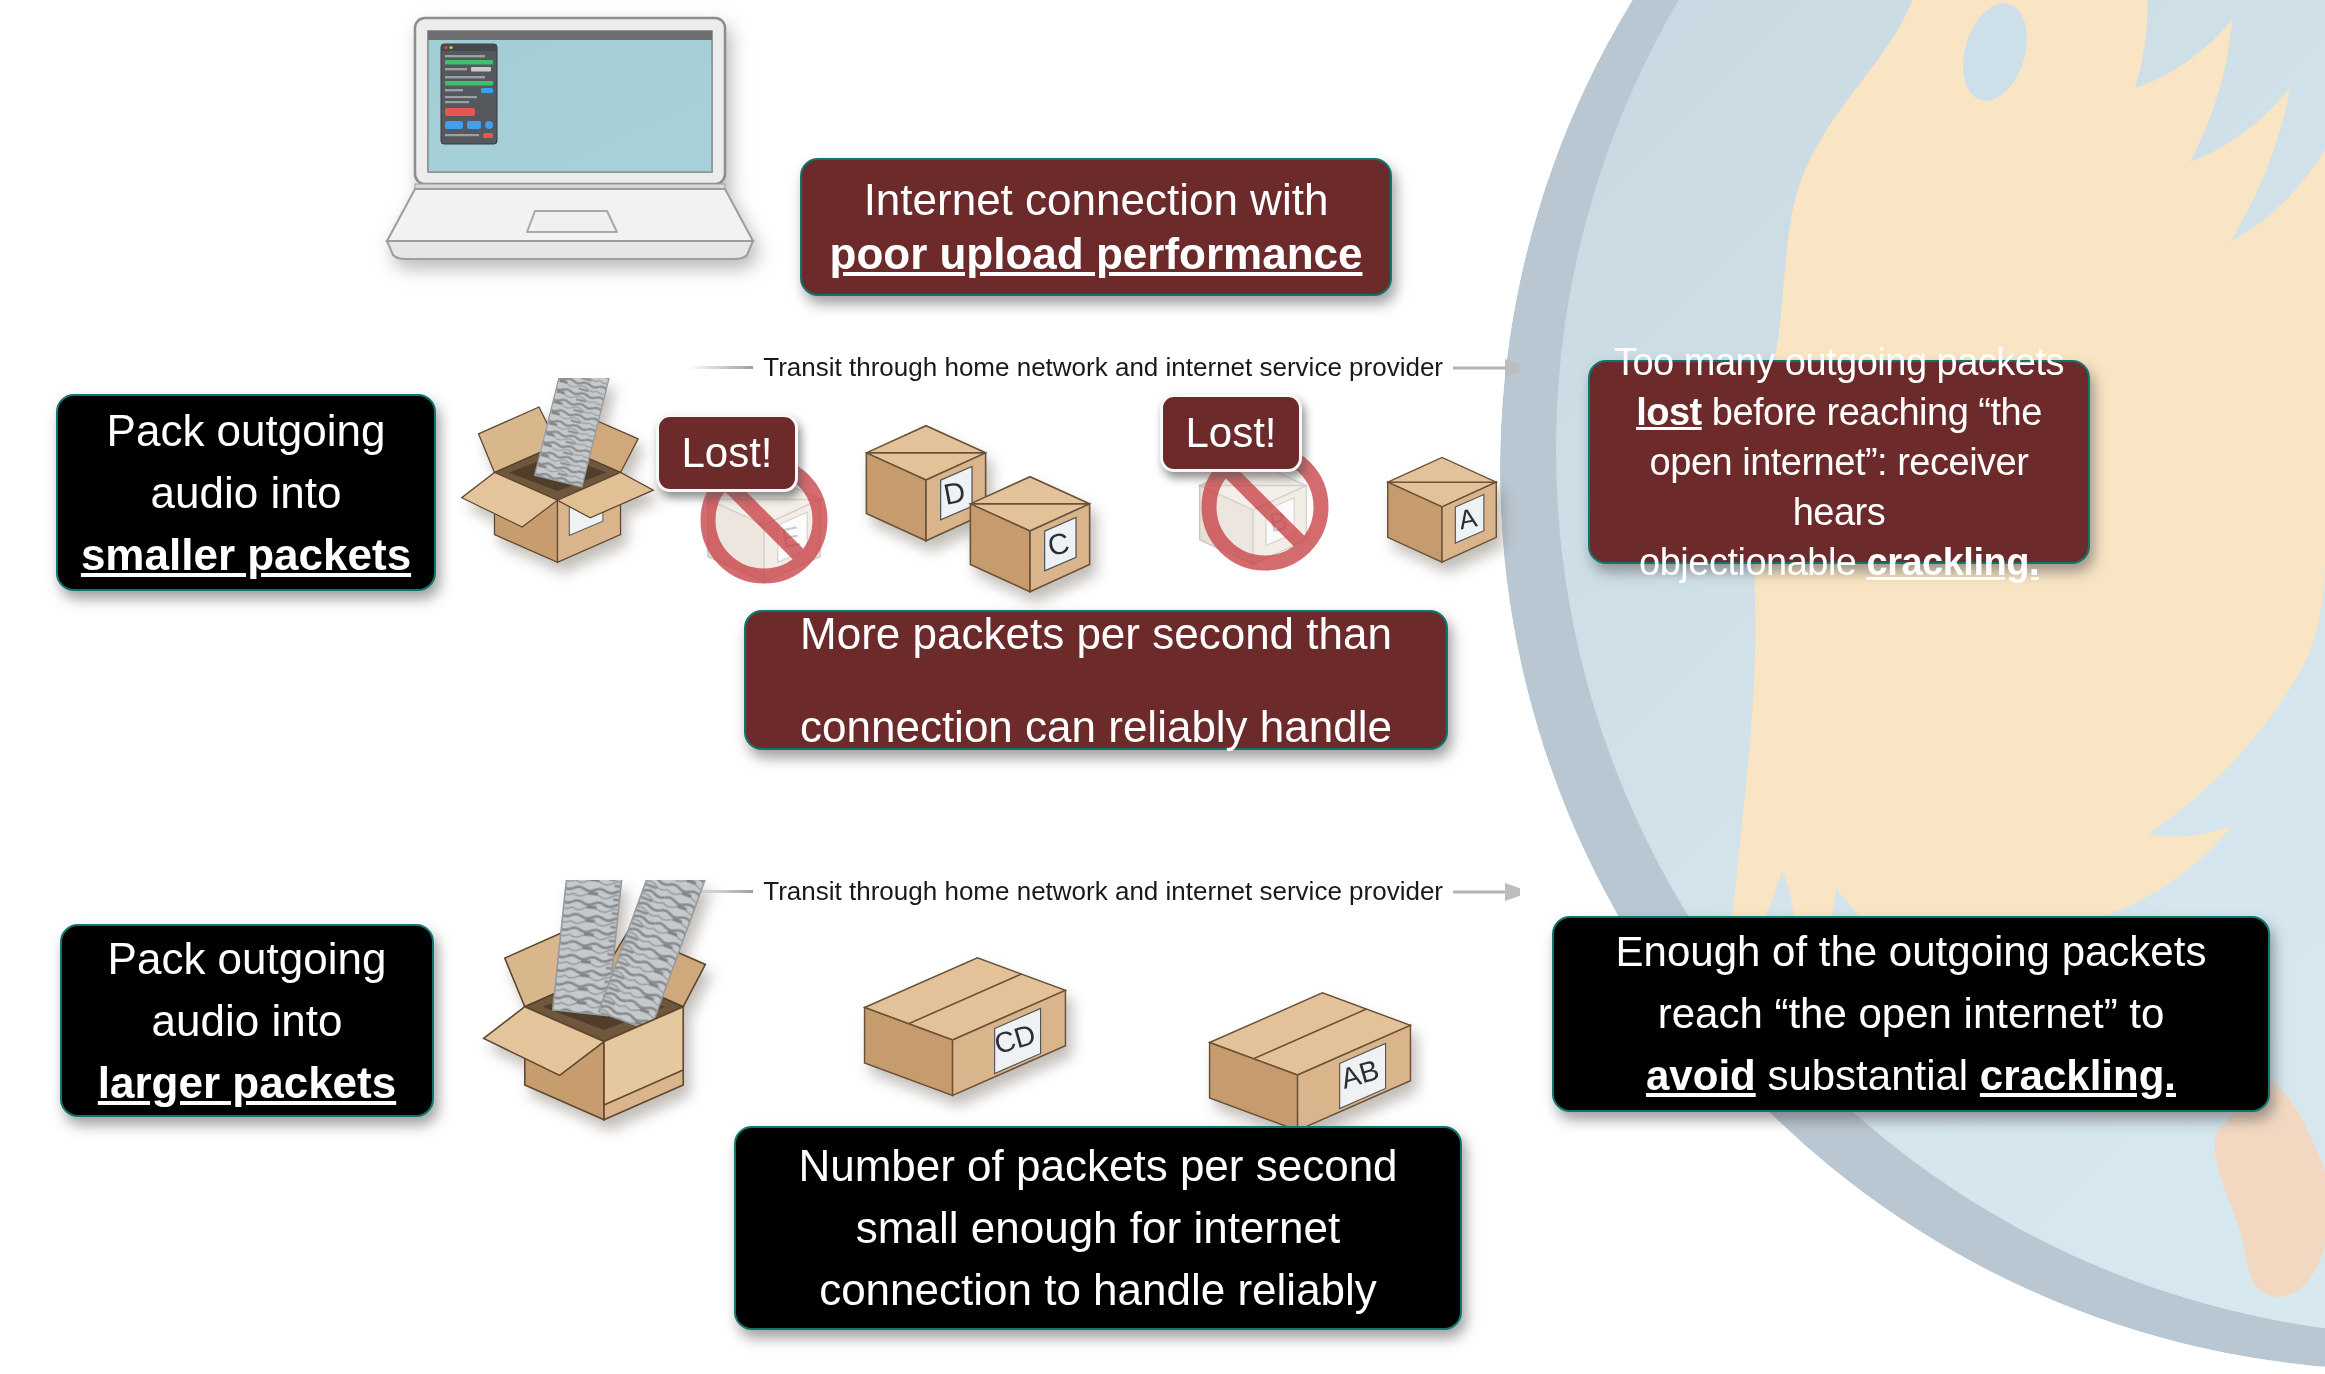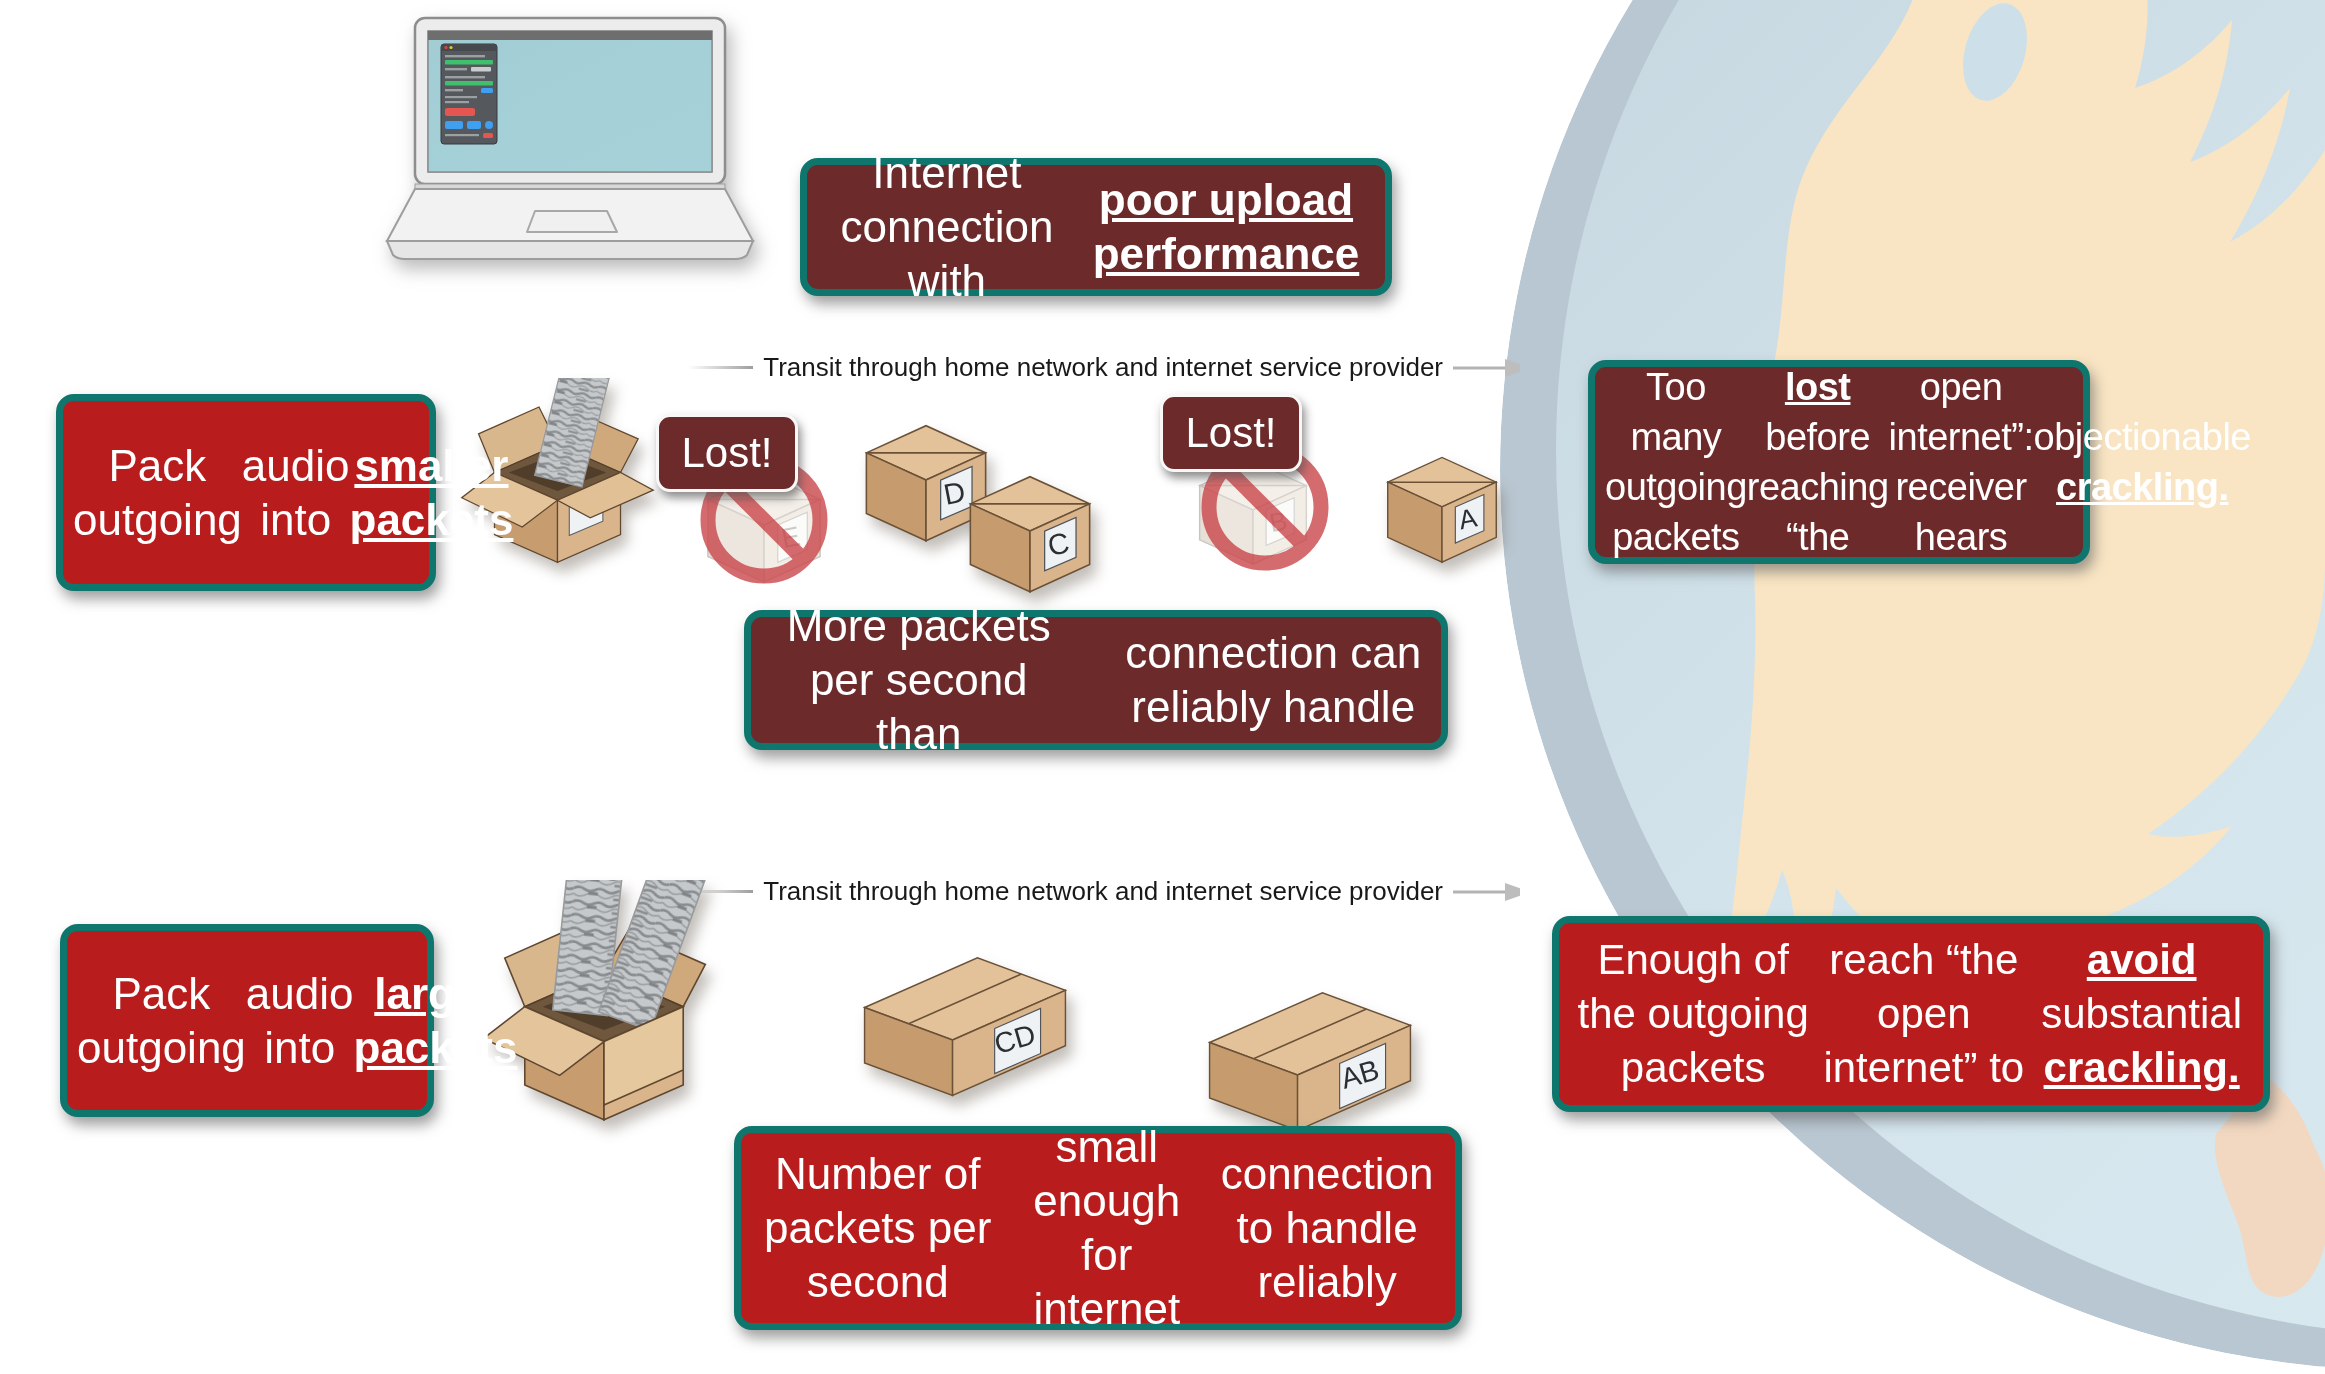--- a/index.html
+++ b/index.html
@@ -4,25 +4,25 @@
 <style>
   html,body{margin:0;padding:0;background:#fff;}
   .stage{position:relative;width:2325px;height:1374px;background:#ffffff;overflow:hidden;
          font-family:"Liberation Sans",sans-serif;}
   svg text{font-family:"Liberation Sans",sans-serif;}
 
   
   .globe{position:absolute;left:0;top:0;z-index:0;}
 
   
-  .callout{position:absolute;border:7px solid #0f766e;color:#fff;text-align:center;
-           display:flex;flex-direction:row;justify-content:flex-start;align-items:center;
+  .callout{position:absolute;border:2px solid #0f766e;color:#fff;text-align:center;
+           display:flex;flex-direction:column;justify-content:center;align-items:center;
            border-radius:18px;box-shadow:4px 8px 14px rgba(95,95,95,.6);z-index:5;padding:6px 10px;box-sizing:border-box;}
   .red{background:#6d2a2a;}
-  .teal{background:#b91c1c;}
+  .teal{background:#000000;gap:8px;}
   .f44{font-size:44px;line-height:54px;}
   .fresult1{font-size:38px;line-height:50px;letter-spacing:-.5px;}
   .fresult2{font-size:42px;line-height:54px;}
   .callout b{font-weight:bold;text-decoration:underline;}
 
   
   .transit{position:absolute;display:flex;align-items:center;justify-content:center;
            z-index:2;color:#191919;font-size:26px;white-space:nowrap;}
   .t-line{width:78px;height:3px;margin-right:10px;
           background:linear-gradient(90deg,rgba(170,170,170,0),#9e9e9e);}

